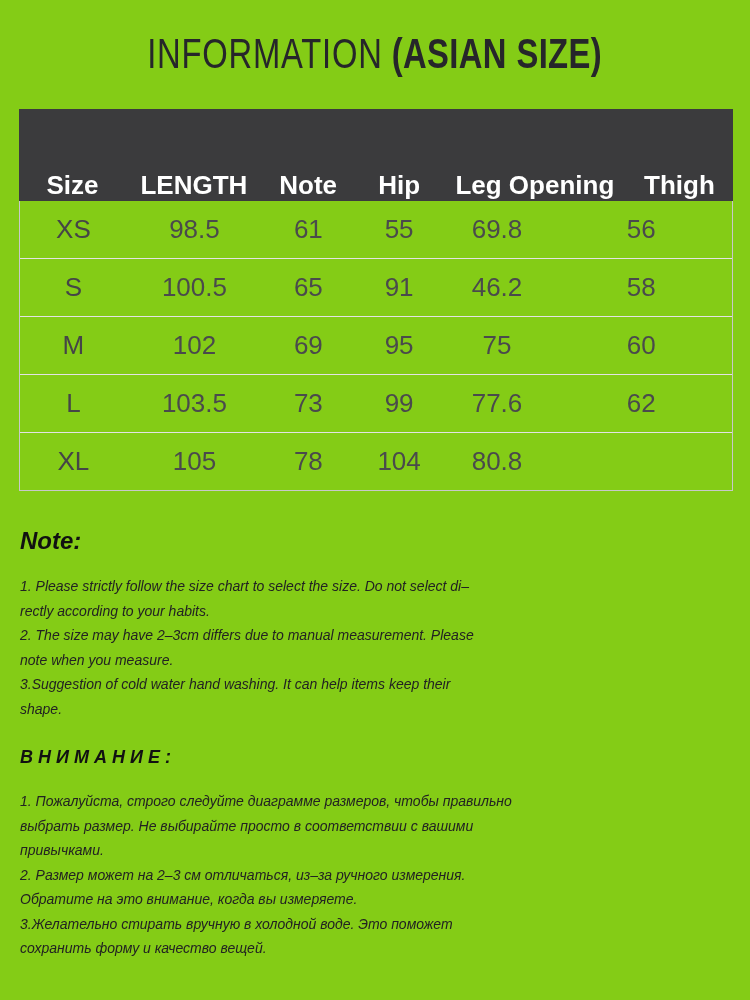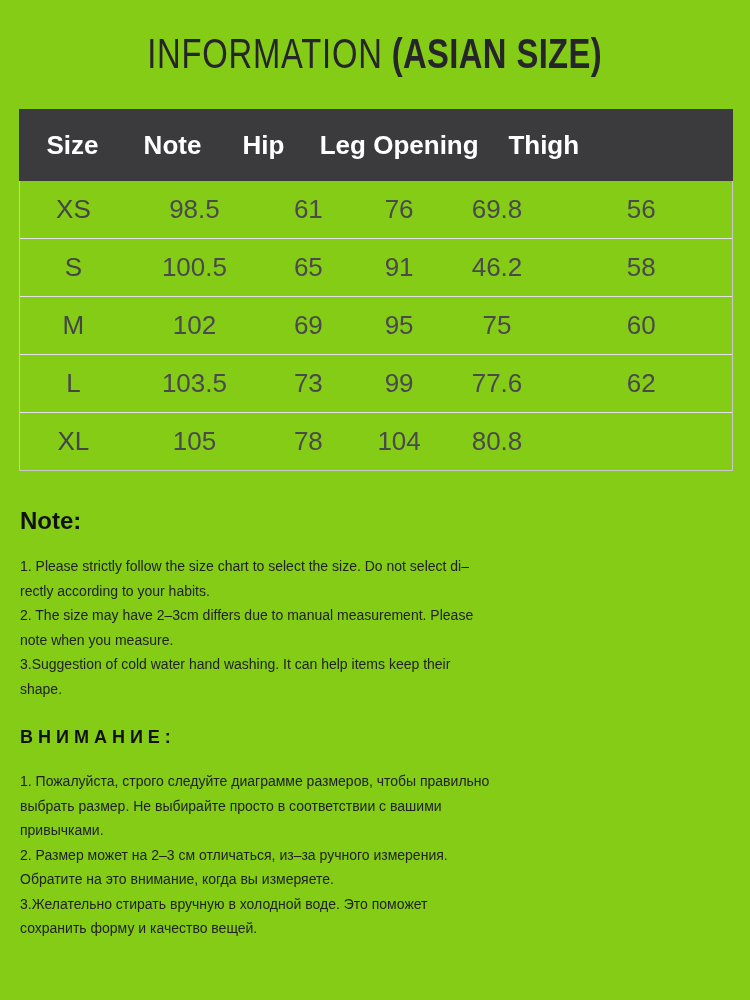--- a/index.html
+++ b/index.html
@@ -32,22 +32,22 @@
   .t-light { font-weight: 400; letter-spacing: 1px; }
   .t-bold  { font-weight: 700; letter-spacing: 0.5px; }
 
   
   .size-table {
     width: 714px;
     margin: 31px 0 0 19px;
   }
   .thead {
     display: flex;
-    align-items: center;
-    height: 72px;
+    align-items: flex-end;
+    height: 92px;
     background: #3b3b3d;
     color: #ffffff;
     font-size: 26px;
     font-weight: 600;
   }
   .tbody {
     border: 1px solid #c8c8c8;
     border-top: none;
     box-sizing: border-box;
   }
@@ -65,20 +65,21 @@
   .c2 { width: 13%; }
   .c3 { width: 12.5%; }
   .c4 { width: 15%; }
   .c5 { width: 25.5%; }
   .size-label { color: #454547; }
 
   
   .notes {
     margin: 0 16px 0 20px;
     color: #232323;
+    font-style: italic;
   }
   .note-heading {
     margin: 36px 0 0 0;
     font-size: 24px;
     line-height: 28px;
     font-weight: 700;
     color: #111111;
   }
   .para {
     margin: 19px 0 0 0;
@@ -102,31 +103,32 @@
 
 <div class="page">
 
   <div class="title">
     <span class="title-inner"><span class="t-light">INFORMATION</span> <span class="t-bold">(ASIAN SIZE)</span></span>
   </div>
 
   <div class="size-table">
     <div class="thead">
       <div class="cell c0">Size</div>
+      <div class="cell c1">LENGTH</div>
       <div class="cell c2">Note</div>
       <div class="cell c3">Hip</div>
       <div class="cell c5">Leg Opening</div>
       <div class="cell c4">Thigh</div>
     </div>
     <div class="tbody">
       <div class="trow">
         <div class="cell c0 size-label">XS</div>
         <div class="cell c1">98.5</div>
         <div class="cell c2">61</div>
-        <div class="cell c3">76</div>
+        <div class="cell c3">55</div>
         <div class="cell c4">69.8</div>
         <div class="cell c5">56</div>
       </div>
       <div class="trow">
         <div class="cell c0 size-label">S</div>
         <div class="cell c1">100.5</div>
         <div class="cell c2">65</div>
         <div class="cell c3">91</div>
         <div class="cell c4">46.2</div>
         <div class="cell c5">58</div>

